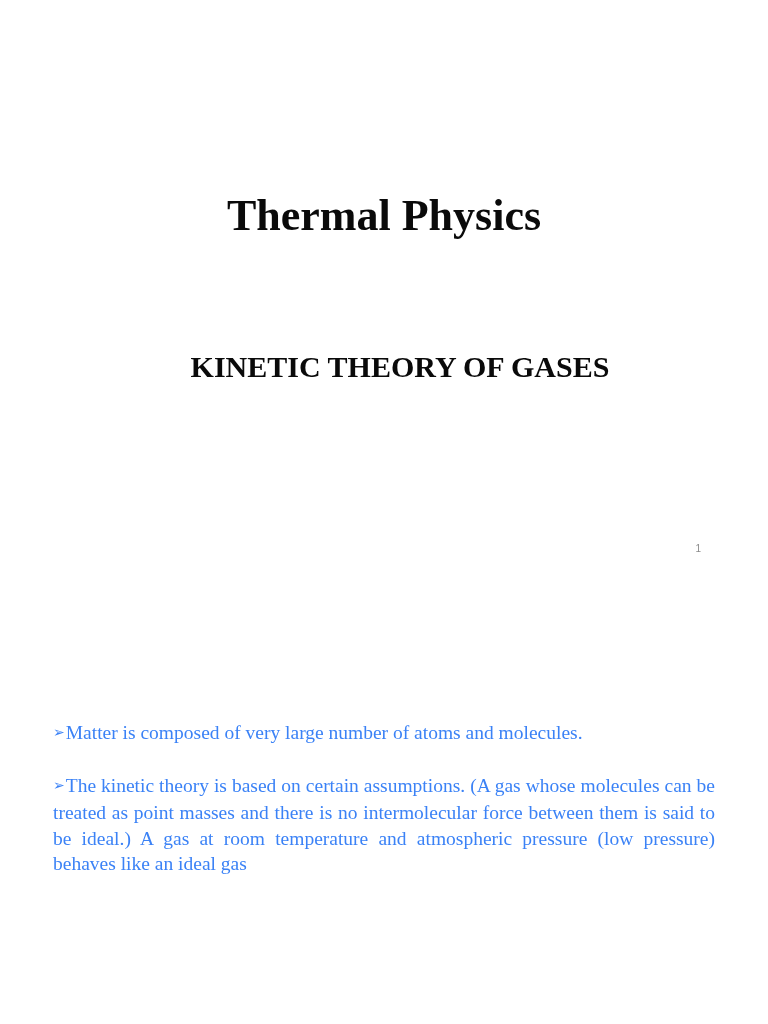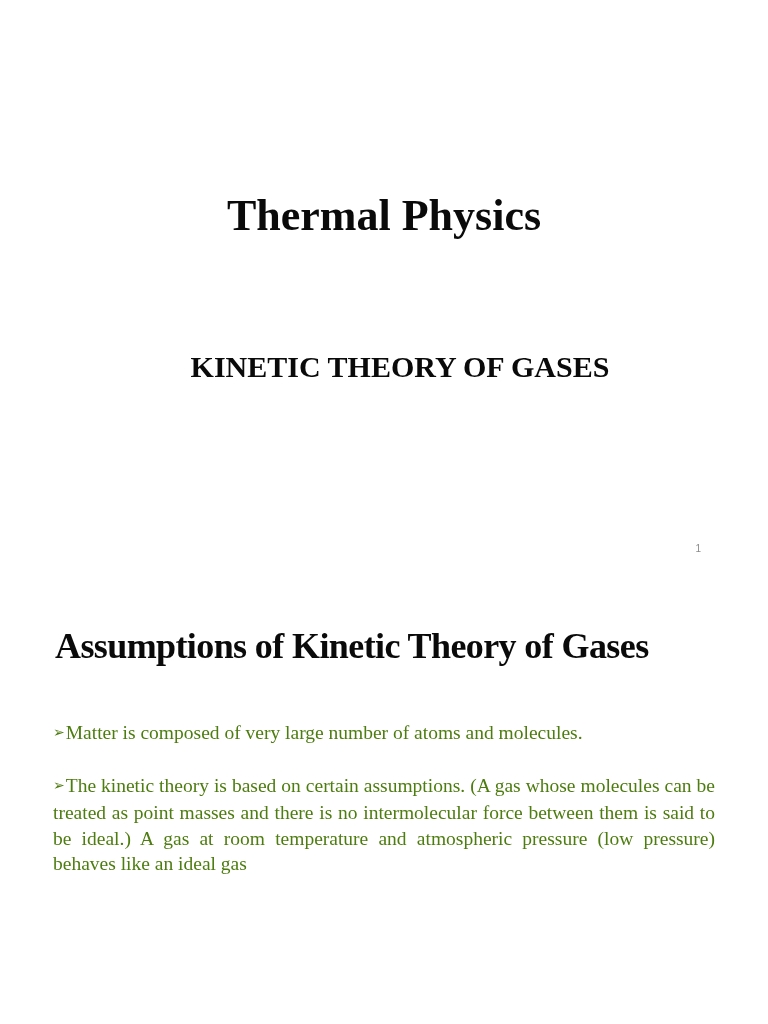--- a/index.html
+++ b/index.html
@@ -80,21 +80,21 @@
     top: 140px;
     margin: 0;
     padding: 0;
     list-style: none;
   }
   .bullet {
     font-size: 19.5px;
     line-height: 25.5px;
     text-align: justify;
     margin: 0 0 25px 0;
-    color: #4d7c0f;
+    color: #3b82f6;
   }
   .bullet .arrow {
     font-family: "DejaVu Sans", sans-serif;
     font-size: 14px;
     margin-right: 1px;
     position: relative;
     top: -2px;
   }
 </style>
 </head>
@@ -102,21 +102,20 @@
 
 <section class="slide slide-1">
   <h1 class="title-main">
     <span>Thermal Physics</span>
   </h1>
   <h2 class="subtitle">KINETIC THEORY OF GASES</h2>
   <div class="slide-number">1</div>
 </section>
 
 <section class="slide slide-2">
-  <h2 class="section-heading">Assumptions of Kinetic Theory of Gases</h2>
   <ul class="bullets">
     <li class="bullet">
       <span class="arrow">➢</span><span>Matter is composed of very large number of atoms and molecules.</span>
     </li>
     <li class="bullet">
       <span class="arrow">➢</span><span>The kinetic theory is based on certain assumptions. (A gas whose molecules can be treated as point masses and there is no intermolecular force between them is said to be ideal.) A gas at room temperature and atmospheric pressure (low pressure) behaves like an ideal gas</span>
     </li>
   </ul>
 </section>
 

